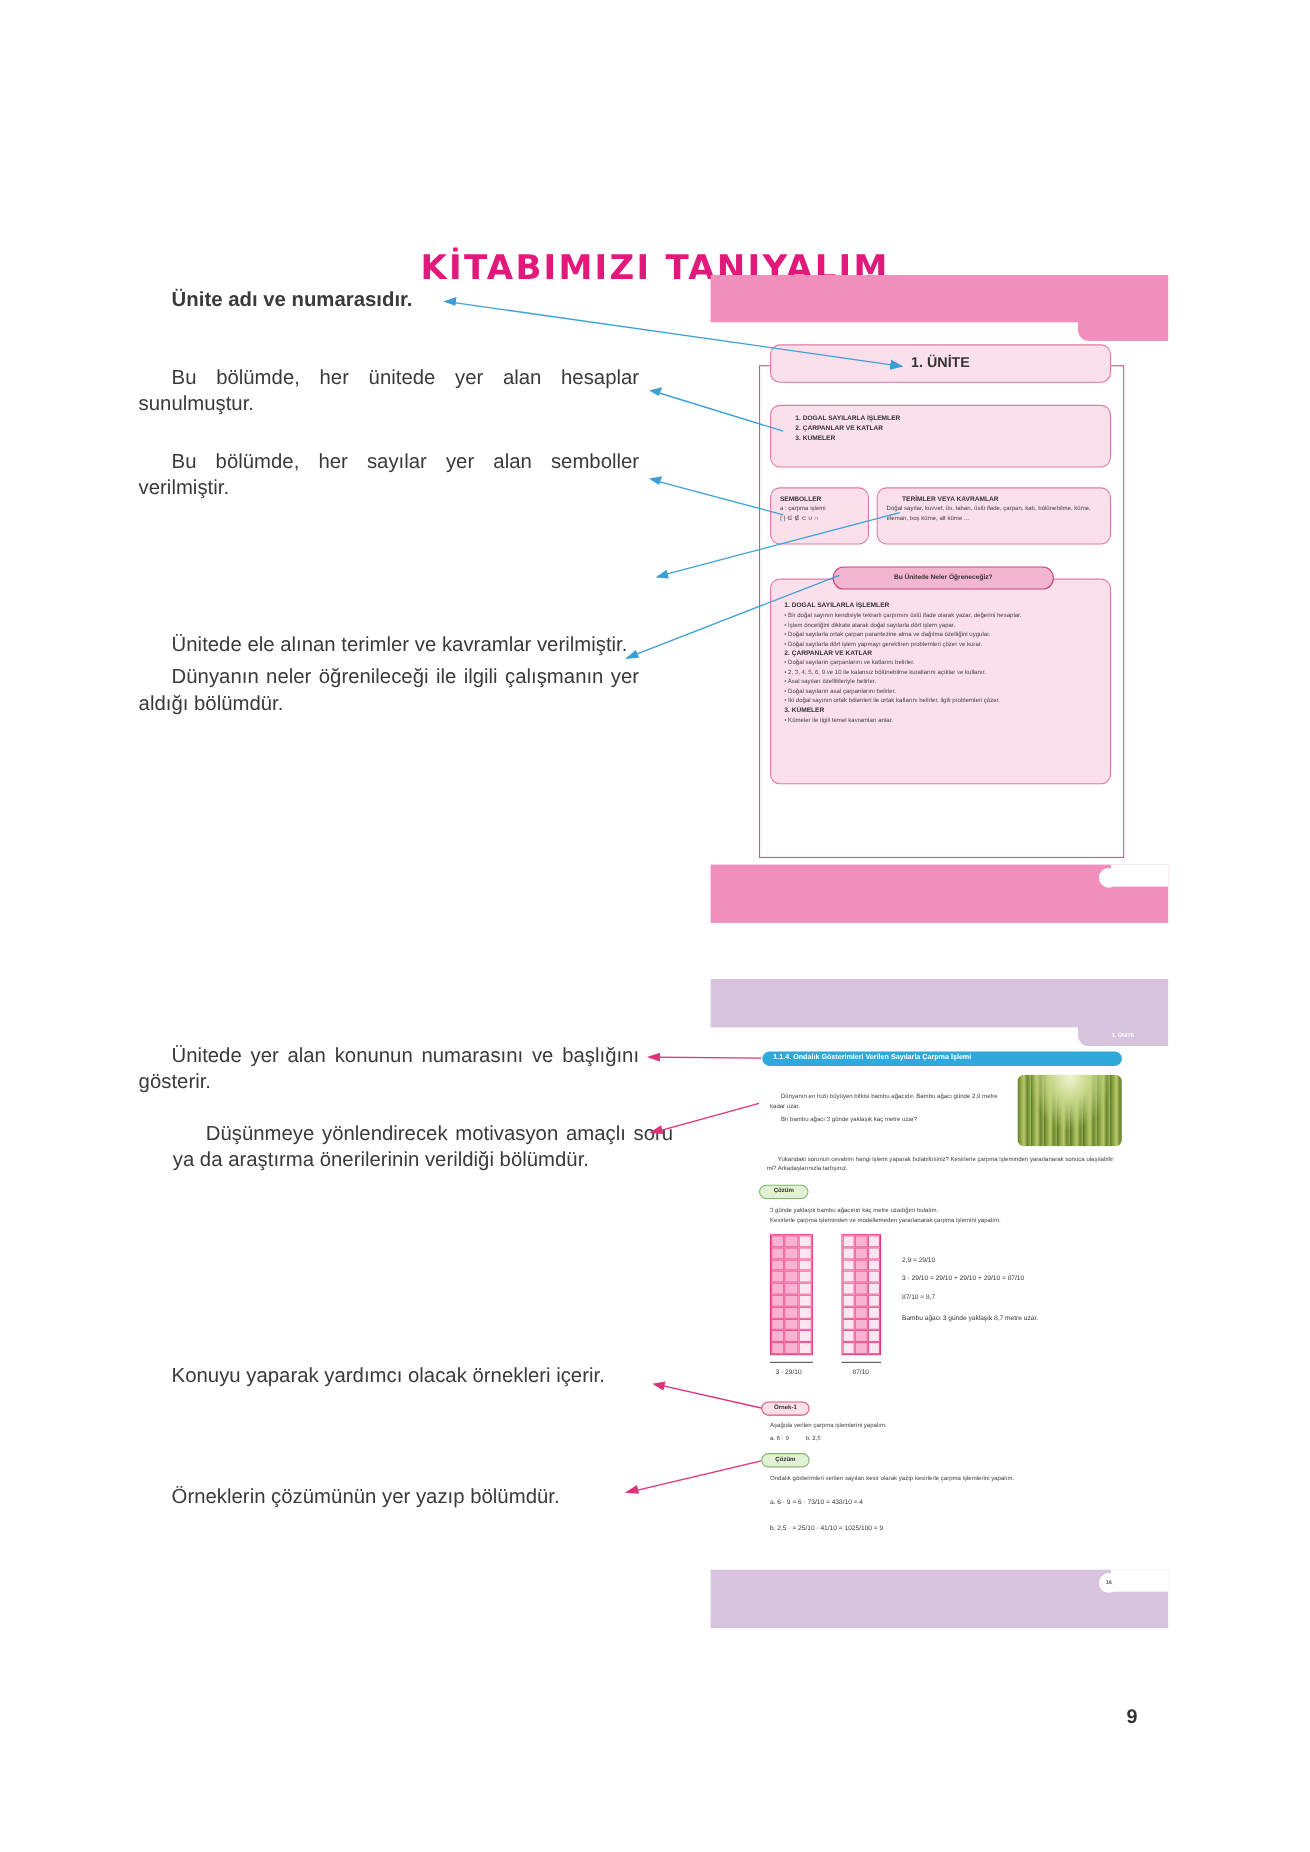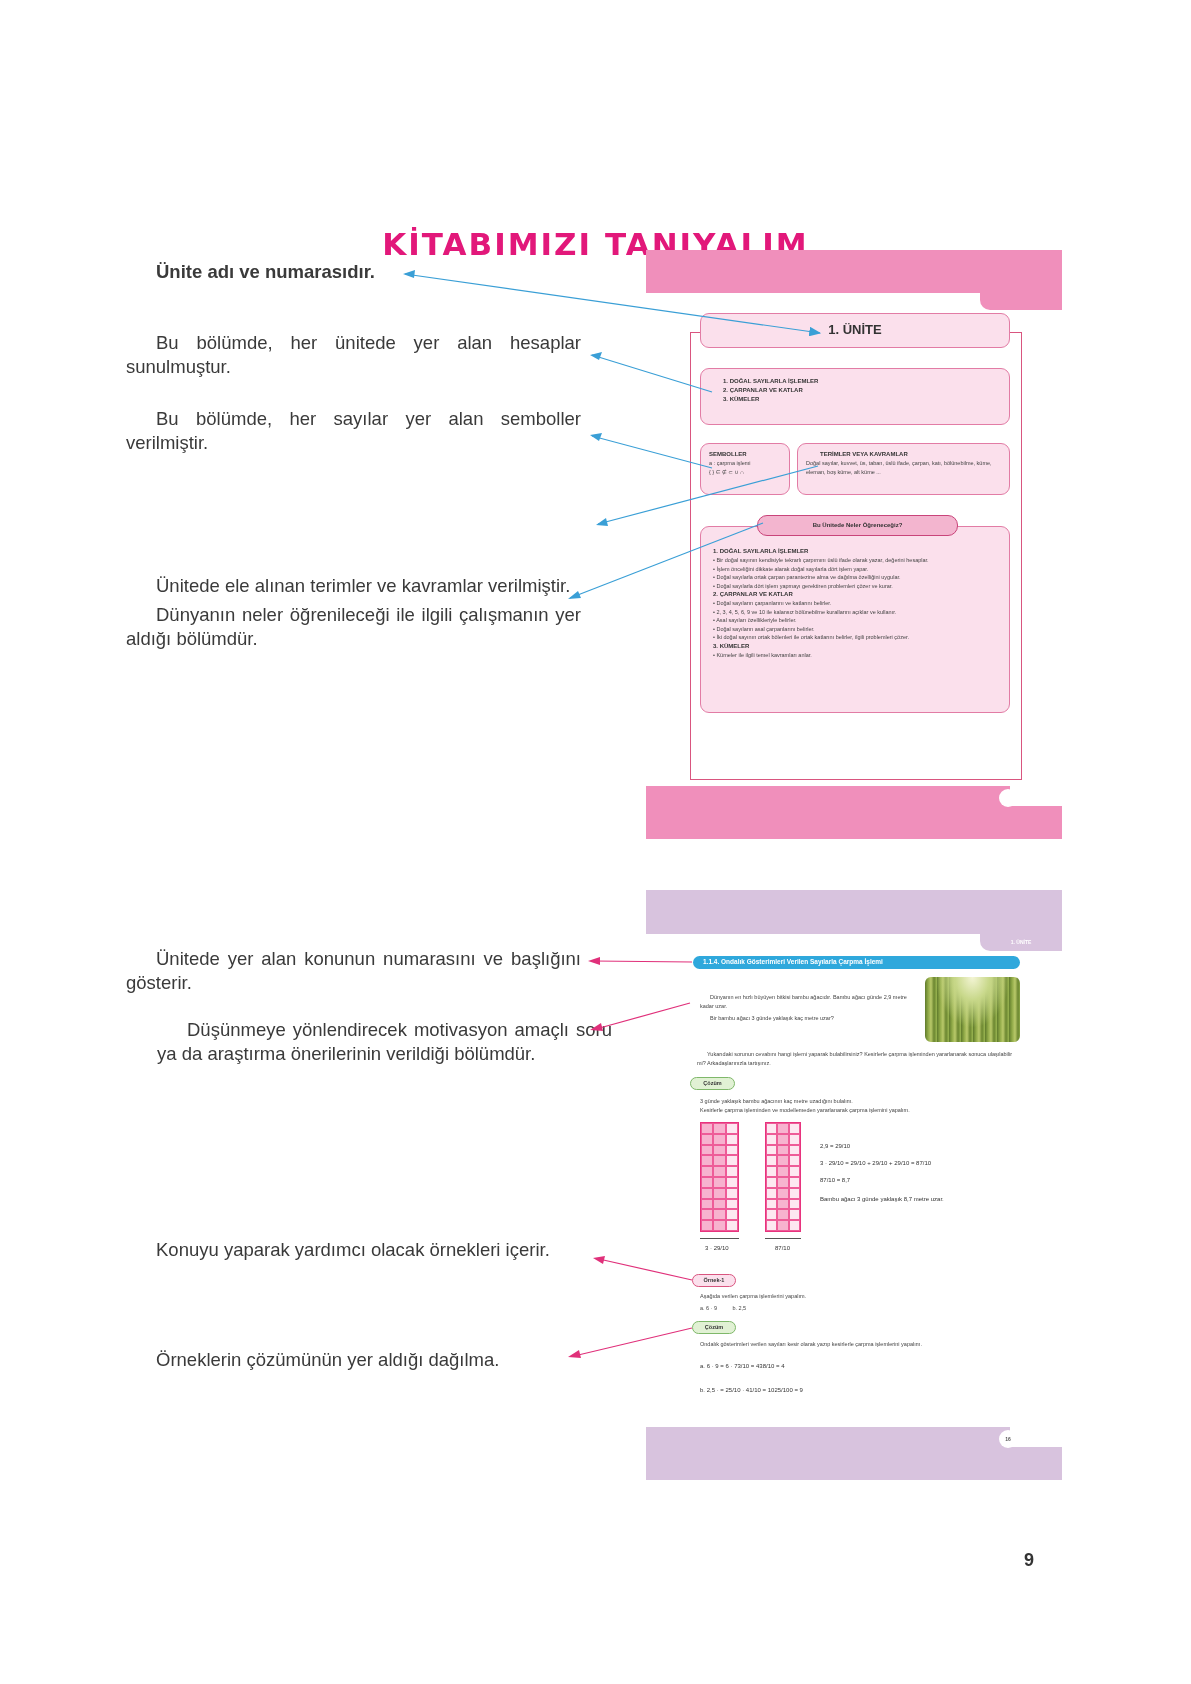--- a/index.html
+++ b/index.html
@@ -48,21 +48,21 @@
 
 <div class="label single" style="top:260px;font-weight:bold;">Ünite adı ve numarasıdır.</div>
 <div class="label" style="top:331px;">Bu bölümde, her ünitede yer alan hesaplar sunulmuştur.</div>
 <div class="label" style="top:407px;">Bu bölümde, her sayılar yer alan semboller verilmiştir.</div>
 <div class="label" style="top:537px;margin-top:37px;">Ünitede ele alınan terimler ve kavramlar verilmiştir.</div>
 <div class="label" style="top:603px;">Dünyanın neler öğrenileceği ile ilgili çalışmanın yer aldığı bölümdür.</div>
 
 <div class="label" style="top:947px;">Ünitede yer alan konunun numarasını ve başlığını gösterir.</div>
 <div class="label" style="top:1018px;margin-left:31px;">Düşünmeye yönlendirecek motivasyon amaçlı soru ya da araştırma önerilerinin verildiği bölümdür.</div>
 <div class="label single" style="top:1238px;">Konuyu yaparak yardımcı olacak örnekleri içerir.</div>
-<div class="label single" style="top:1348px;">Örneklerin çözümünün yer aldığı dağılma.</div>
+<div class="label single" style="top:1348px;">Örneklerin çözümünün yer yazıp bölümdür.</div>
 
 <div>
   <div class="band pink" style="left:646px; top:250px; width:416px; height:43px;"></div>
   <div class="band pink" style="left:980px; top:292px; width:82px; height:18px; border-bottom-left-radius:10px;"></div>
 
   <div class="frame" style="left:690px; top:332px; width:330px; height:446px;"></div>
 
   <div class="pbox" style="left:700px; top:313px; width:310px; height:35px;">
     <div class="unite-label">1. ÜNİTE</div>
   </div>

